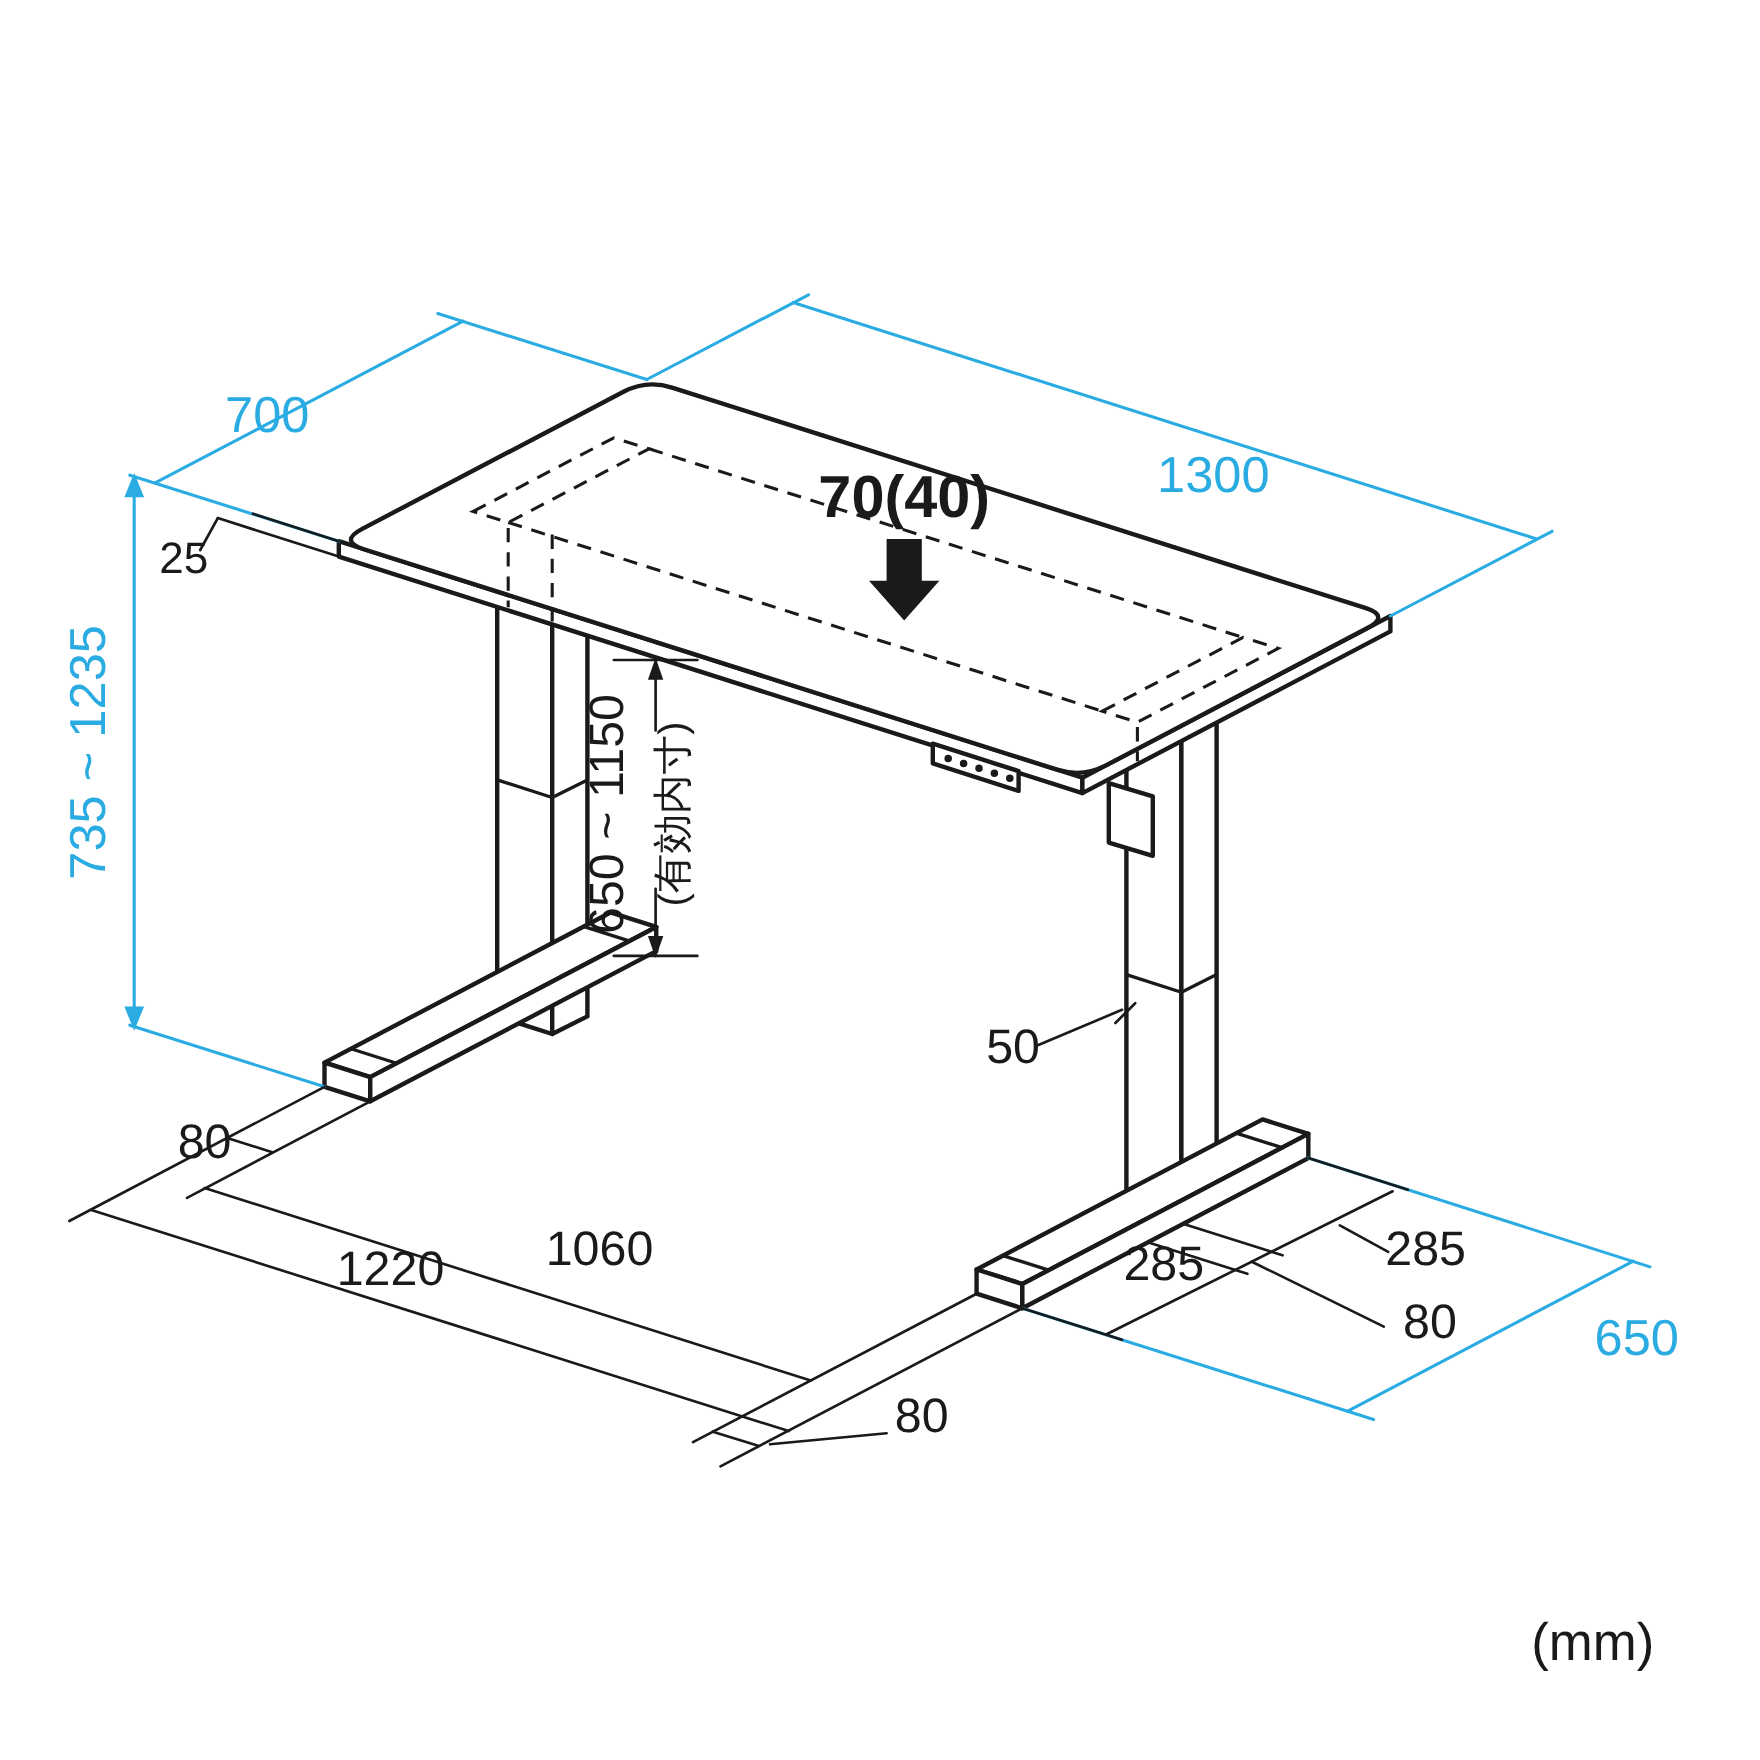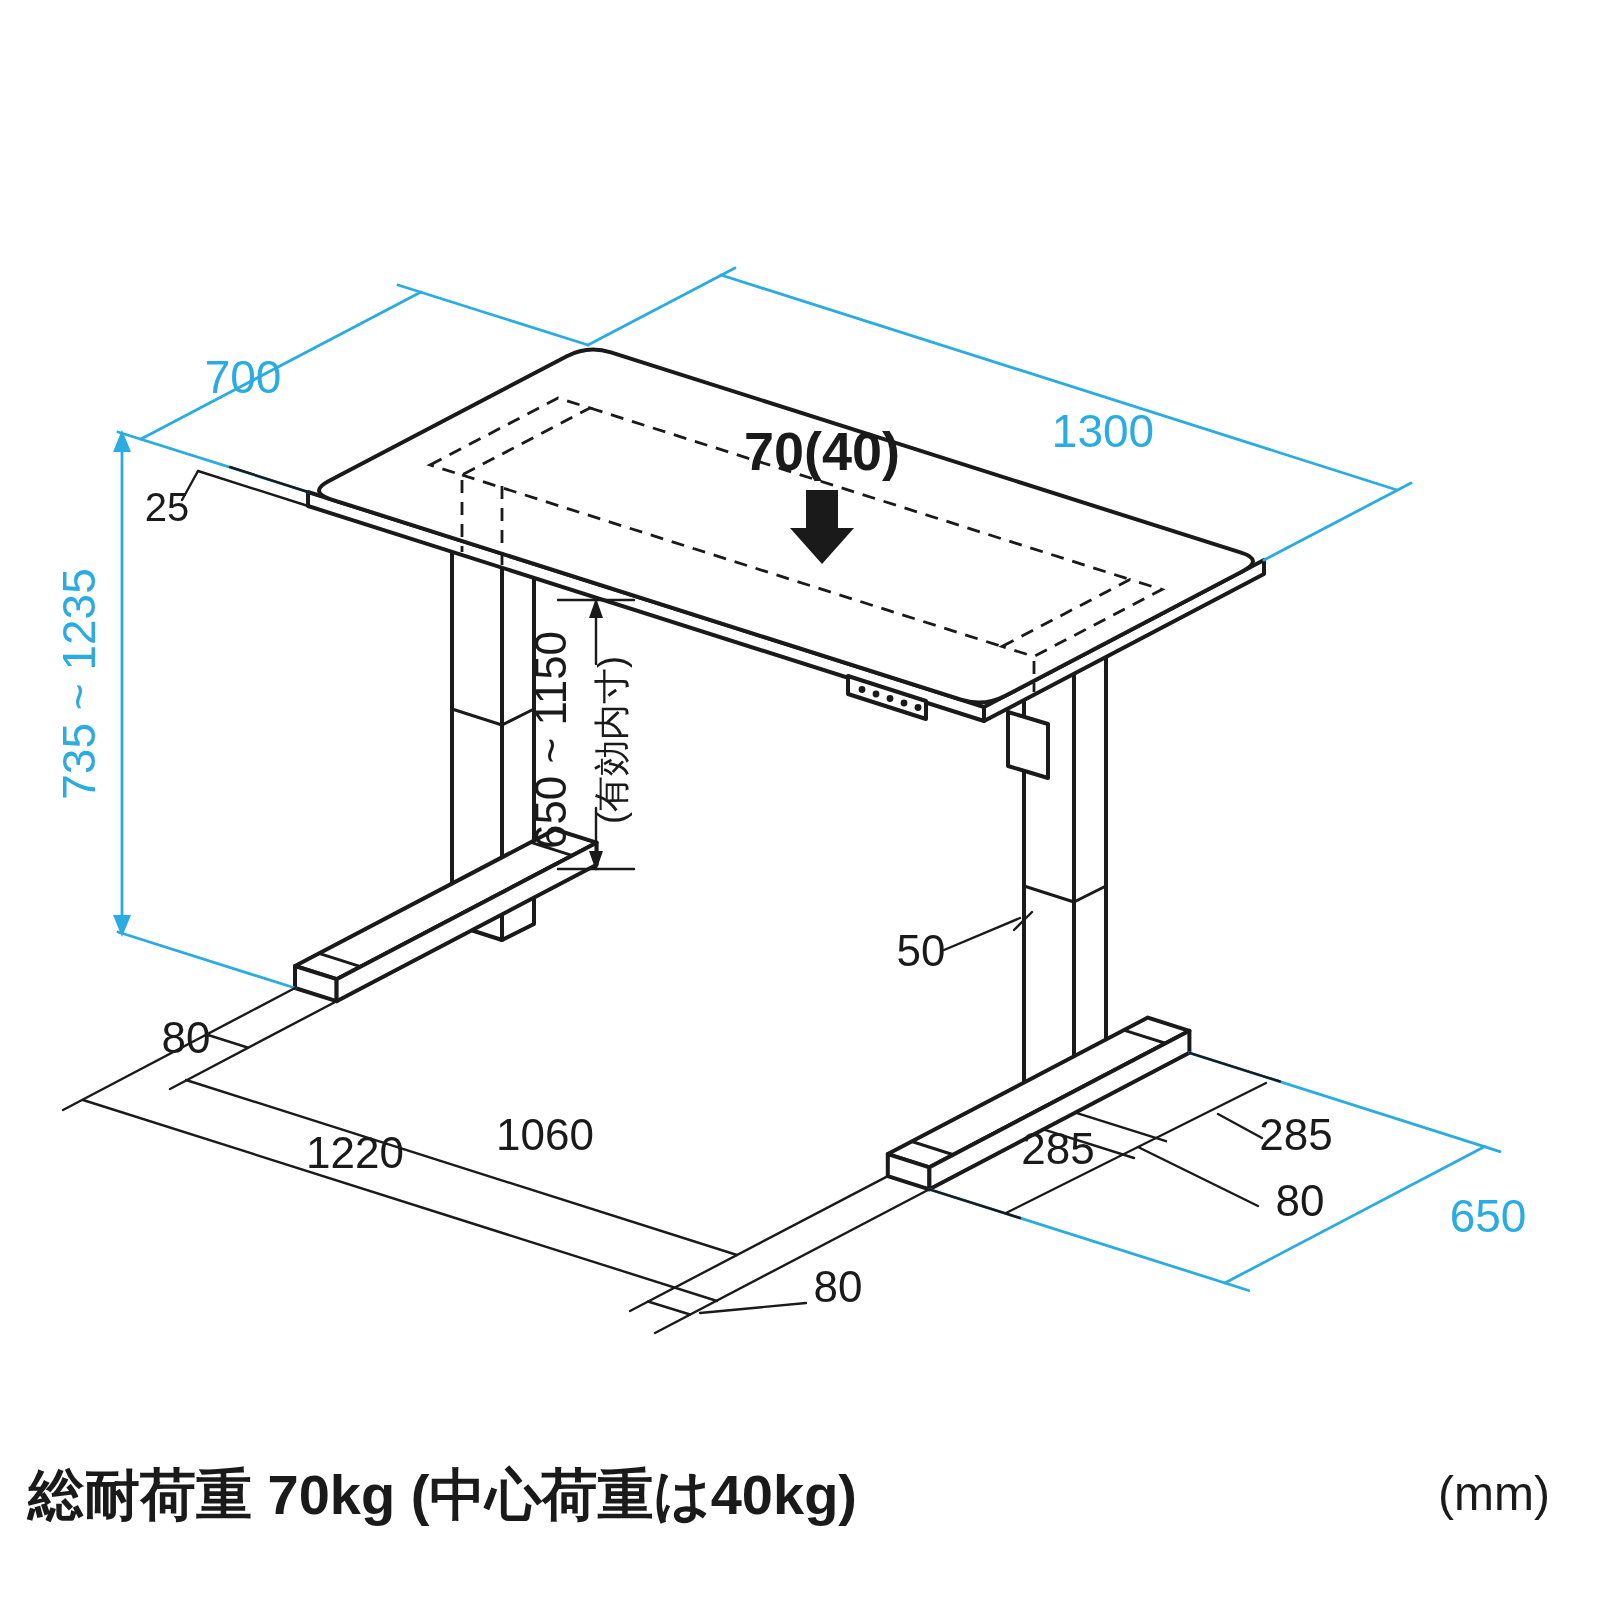--- a/index.html
+++ b/index.html
@@ -16,21 +16,21 @@
   .tri{fill:#1a1a1a;stroke:none;}
   .tric{fill:#2AACE2;stroke:none;}
   text{font-family:"Liberation Sans", sans-serif;}
   .num{fill:#1a1a1a;font-size:44px;}
   .num-s{fill:#1a1a1a;font-size:40px;}
   .numc{fill:#2AACE2;font-size:46px;}
   .note{fill:#1a1a1a;font-size:36px;}
   .load{fill:#1a1a1a;font-size:54px;font-weight:bold;}
   .footer-note{position:absolute;left:28px;top:1458px;font-size:56px;font-weight:bold;color:#1a1a1a;
                font-family:"Liberation Sans", sans-serif;}
-  .footer-unit{position:absolute;left:1438px;top:1466px;font-size:48px;color:#1a1a1a;
+  .footer-unit{position:absolute;left:1392px;top:1466px;font-size:48px;color:#1a1a1a;
                font-family:"Liberation Sans", sans-serif;}
 </style>
 </head>
 <body>
 
 <div class="stage">
 <svg width="1600" height="1600" viewBox="0 0 1600 1600">
 
   <g>
     <polygon class="face" points="452,455 502,471 502,940 452,924"></polygon>
@@ -179,15 +179,14 @@
     <line class="dim" x1="1075.4" y1="1112.6" x2="1166" y2="1141.2"></line>
     <line class="dim" x1="1189.4" y1="1052.8" x2="1280" y2="1081.5"></line>
     <text class="num" x="1058" y="1164" text-anchor="middle">285</text>
     <line class="dim" x1="1218" y1="1114" x2="1262" y2="1138"></line>
     <text class="num" x="1296" y="1150" text-anchor="middle">285</text>
     <line class="dim" x1="1138" y1="1147" x2="1258" y2="1206"></line>
     <text class="num" x="1300" y="1216" text-anchor="middle">80</text>
   </g>
 </svg>
 
-  <div class="footer-note">総耐荷重 70kg (中心荷重は40kg)</div>
   <div class="footer-unit">(mm)</div>
 </div>
 
 </body></html>

